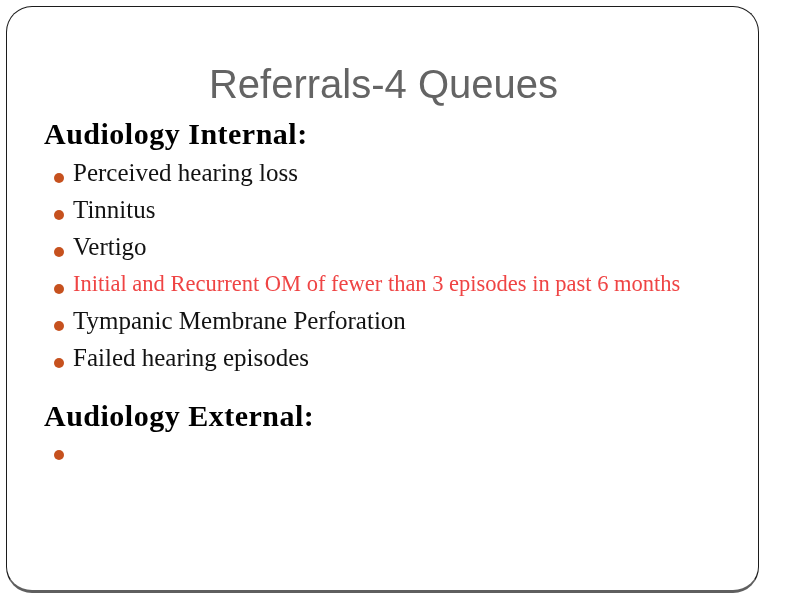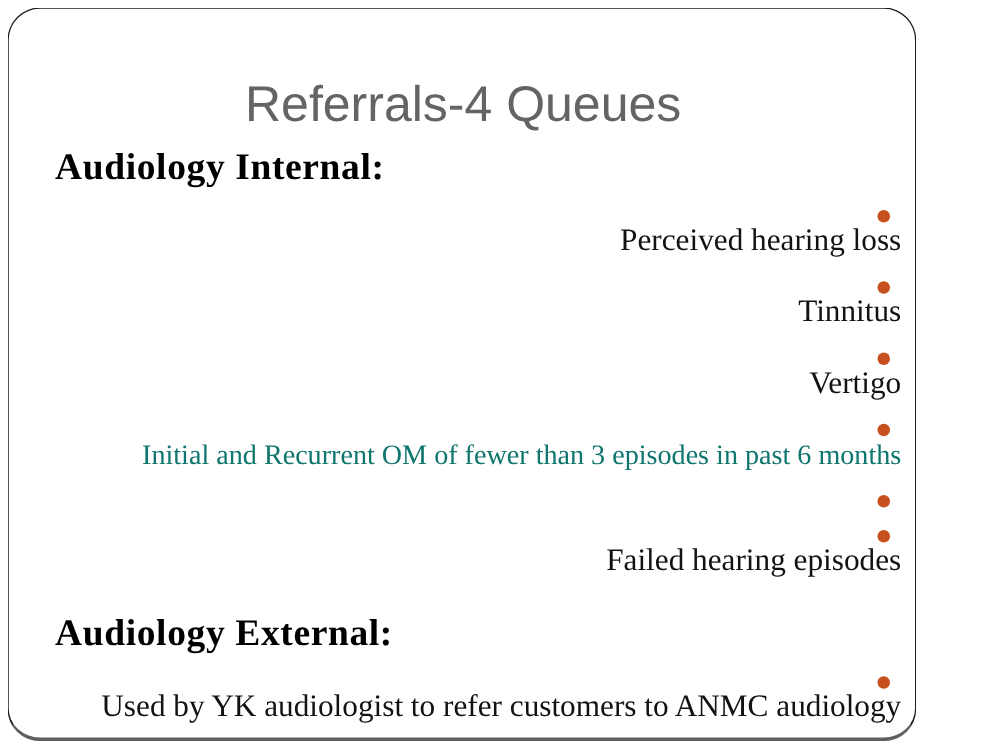--- a/index.html
+++ b/index.html
@@ -7,20 +7,21 @@
     padding: 0;
     background: #ffffff;
   }
   .slide {
     position: relative;
     width: 741px;
     height: 600px;
     background: #ffffff;
     overflow: hidden;
     font-family: "Liberation Serif", serif;
+    padding-left: 26px;
   }
   .frame {
     position: absolute;
     left: 6px;
     top: 6px;
     right: 8px;
     bottom: 7px;
     border: 1px solid #1c1c1c;
     border-bottom: 3px solid #5f5f5f;
     border-radius: 26px;
@@ -58,26 +59,25 @@
   .section-heading.second {
     margin-top: 28px;
   }
   ul.bullet-list {
     list-style: none;
     margin: 0;
     padding: 0;
   }
   ul.bullet-list li {
     display: flex;
-    align-items: flex-end;
+    align-items: center;
     margin: 0 0 8px 0;
     font-size: 25px;
     line-height: 29px;
     color: #121212;
-    flex-direction: column;
   }
   ul.bullet-list li.condensed {
     font-size: 22.5px;
   }
   .bullet-dot {
     flex: 0 0 auto;
     width: 10px;
     height: 10px;
     border-radius: 50%;
     background: #c6511e;
@@ -107,34 +107,34 @@
       <li>
         <span class="bullet-dot" style="background: rgb(198, 81, 30);"></span>
         <span class="bullet-text" style="color: rgb(18, 18, 18);">Tinnitus</span>
       </li>
       <li>
         <span class="bullet-dot" style="background: rgb(198, 81, 30);"></span>
         <span class="bullet-text" style="color: rgb(18, 18, 18);">Vertigo</span>
       </li>
       <li class="condensed">
         <span class="bullet-dot" style="background: rgb(198, 81, 30);"></span>
-        <span class="bullet-text" style="color: #0f766e;">Initial and Recurrent OM of fewer than 3 episodes in past 6 months</span>
+        <span class="bullet-text" style="color: #ef4444;">Initial and Recurrent OM of fewer than 3 episodes in past 6 months</span>
       </li>
       <li>
         <span class="bullet-dot" style="background: rgb(198, 81, 30);"></span>
+        <span class="bullet-text" style="color: rgb(18, 18, 18);">Tympanic Membrane Perforation</span>
       </li>
       <li>
         <span class="bullet-dot" style="background: rgb(198, 81, 30);"></span>
         <span class="bullet-text" style="color: rgb(18, 18, 18);">Failed hearing episodes</span>
       </li>
     </ul>
 
     <h2 class="section-heading second">Audiology External:</h2>
 
     <ul class="bullet-list">
       <li>
         <span class="bullet-dot" style="background: rgb(198, 81, 30);"></span>
-        <span class="bullet-text" style="color: rgb(18, 18, 18);">Used by YK audiologist to refer customers to ANMC audiology</span>
       </li>
     </ul>
 
   </div>
 </div>
 
 </body></html>

